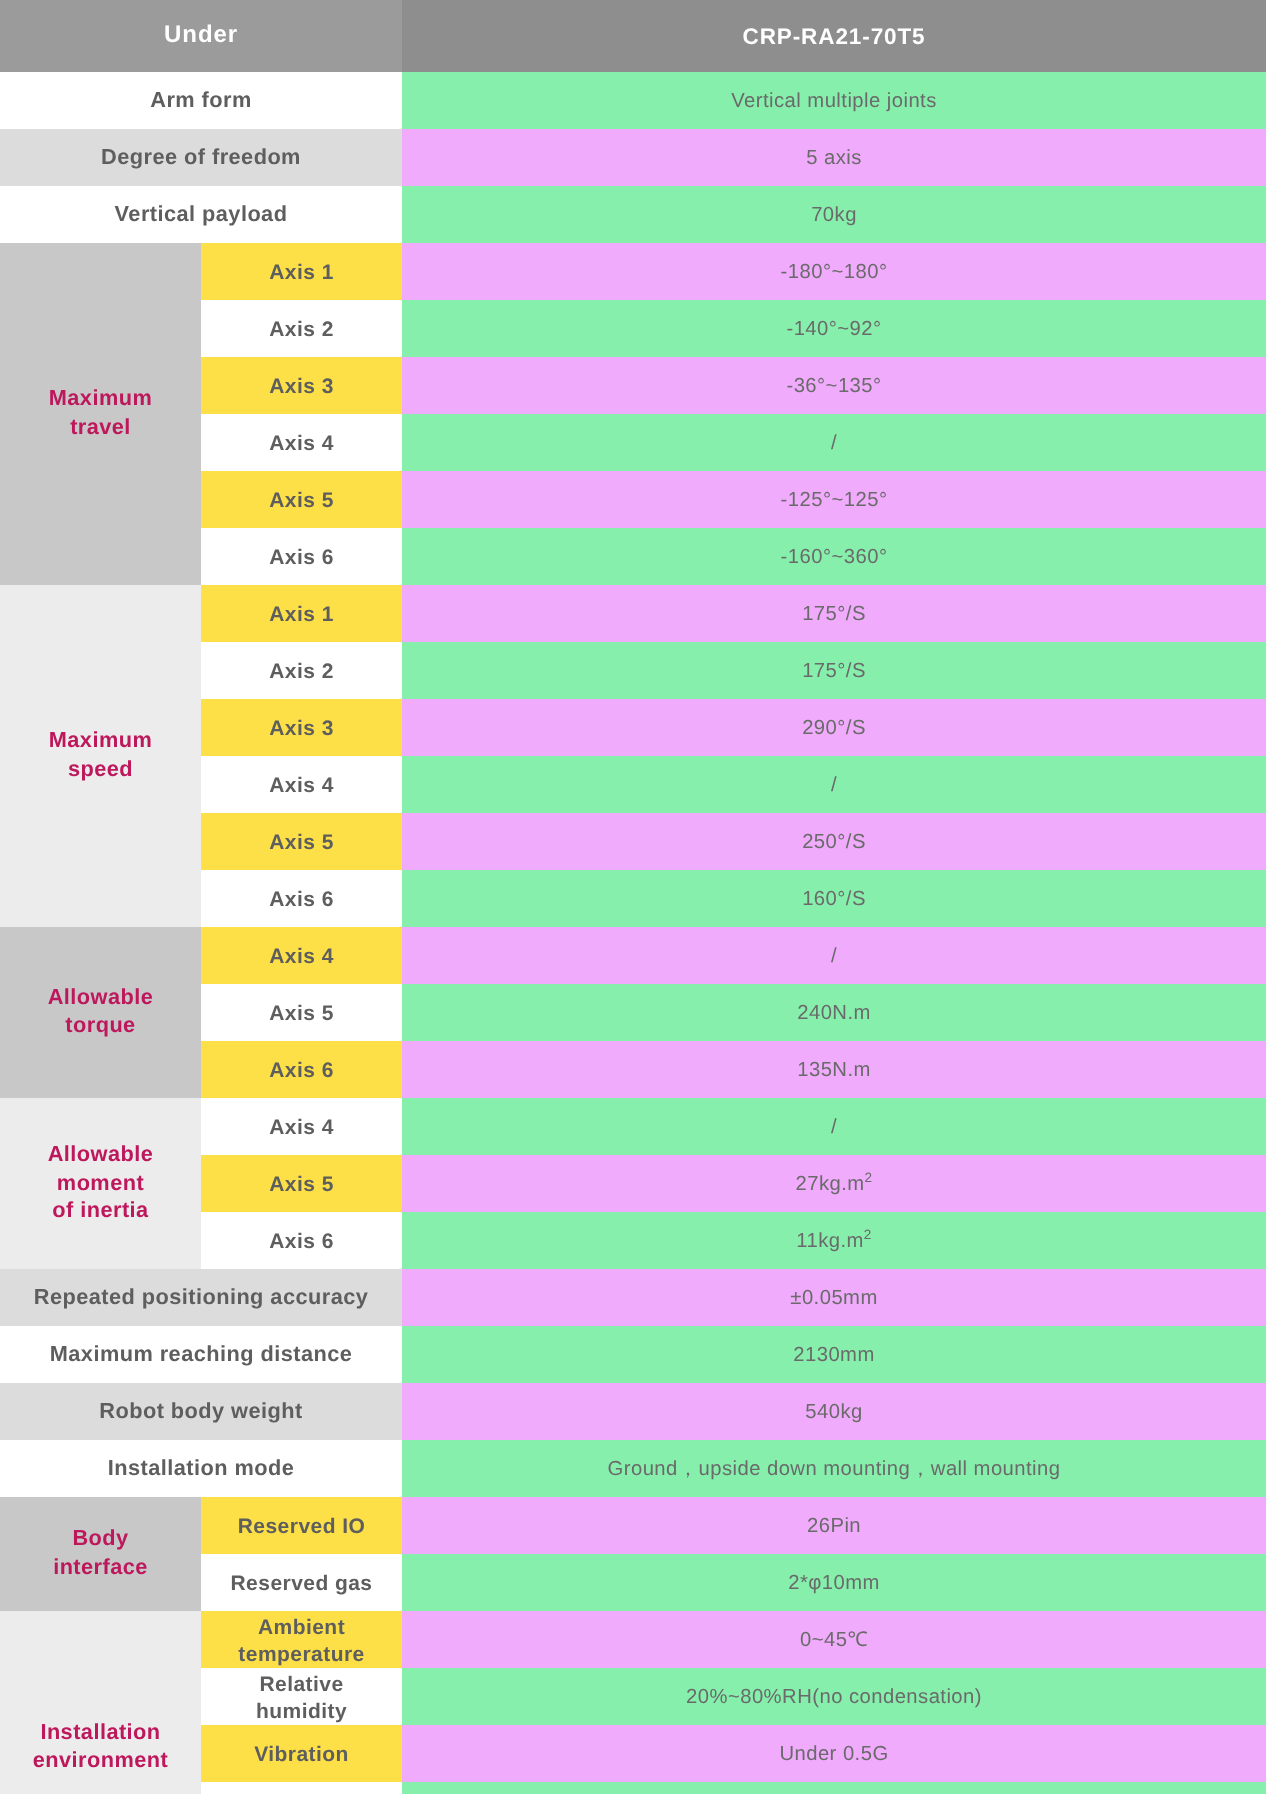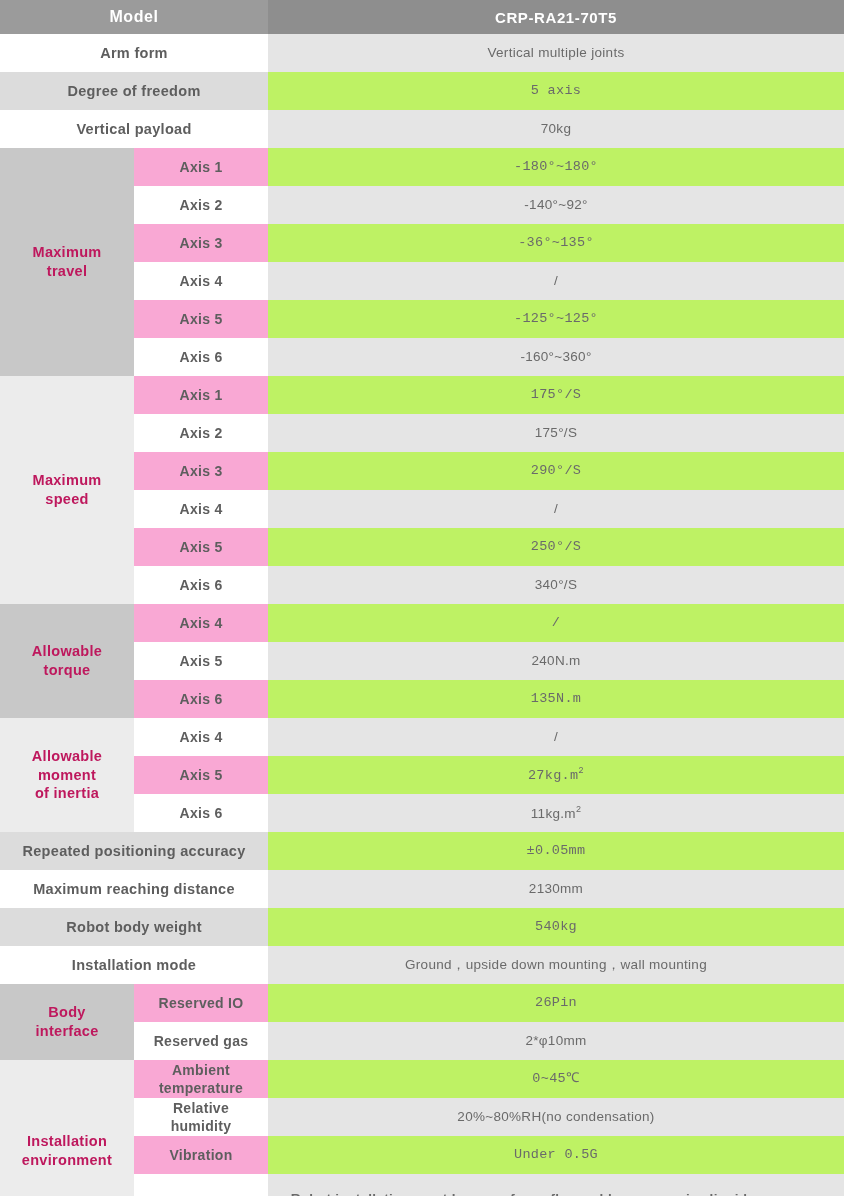--- a/index.html
+++ b/index.html
@@ -35,21 +35,21 @@
     font-weight: bold;
     letter-spacing: .6px;
     height: 34px;
   }
   .hdr-right {
     background: #8e8e8e;
     color: #ffffff;
     font-size: 15px;
     font-weight: bold;
     letter-spacing: .6px;
-    height: 34px;
+    height: 48px;
   }
 
   .lbl {
     font-size: 14.5px;
     font-weight: bold;
     letter-spacing: .3px;
     color: #5e5e5e;
     height: 32px;
     line-height: 1.25;
     margin-top: 12px;
@@ -60,61 +60,61 @@
     letter-spacing: .3px;
     height: 32px;
     line-height: 1.35;
     padding: 3px 8px !important;
   }
   .val.bold { font-weight: bold; }
 
   
   .shade-lbl  { background: #dcdcdc; }
   .plain-lbl  { background: #ffffff; }
-  .shade-val  { background: #bef264; font-family: Liberation Mono, monospace; }
-  .plain-val  { background: #e5e5e5; }
+  .shade-val  { background: #f0abfc; }
+  .plain-val  { background: #86efac; }
 
   .group-dark  { background: #c8c8c8; }
   .group-light { background: #ececec; }
 
   .group-lbl {
     font-size: 14.5px;
     font-weight: bold;
     color: #be185d;
     letter-spacing: .3px;
     line-height: 1.3;
   }
   .sub-lbl {
     font-size: 14px;
     font-weight: bold;
     color: #5e5e5e;
     letter-spacing: .3px;
     height: 32px;
     line-height: 1.2;
   }
-  .sub-shade { background: #f9a8d4; }
+  .sub-shade { background: #fde047; }
   .sub-plain { background: #ffffff; margin-left: 10px; }
 
   .multiline { line-height: 1.3; }
   .val .sup { font-size: 9px; vertical-align: super; }
   .taller { height: 56px; }
 </style>
 </head>
 <body>
 
 <table class="spec">
   <colgroup>
     <col class="c-label">
       <col class="c-sub">
       <col class="c-value">
   </colgroup>
   <tbody>
 
     <tr>
-      <td class="hdr-left" colspan="2">Model</td>
+      <td class="hdr-left" colspan="2">Under</td>
       <td class="hdr-right">CRP-RA21-70T5</td>
     </tr>
 
     <tr>
       <td class="lbl plain-lbl" colspan="2">Arm form</td>
       <td class="val plain-val">Vertical multiple joints</td>
     </tr>
 
     <tr>
       <td class="lbl shade-lbl" colspan="2">Degree of freedom</td>
@@ -168,21 +168,21 @@
     <tr>
       <td class="sub-lbl sub-plain">Axis 4</td>
       <td class="val plain-val">/</td>
     </tr>
     <tr>
       <td class="sub-lbl sub-shade">Axis 5</td>
       <td class="val shade-val">250°/S</td>
     </tr>
     <tr>
       <td class="sub-lbl sub-plain">Axis 6</td>
-      <td class="val plain-val">340°/S</td>
+      <td class="val plain-val">160°/S</td>
     </tr>
 
     <tr>
       <td class="group-dark group-lbl multiline" rowspan="3">Allowable<br>torque</td>
       <td class="sub-lbl sub-shade">Axis 4</td>
       <td class="val shade-val">/</td>
     </tr>
     <tr>
       <td class="sub-lbl sub-plain">Axis 5</td>
       <td class="val plain-val">240N.m</td>

